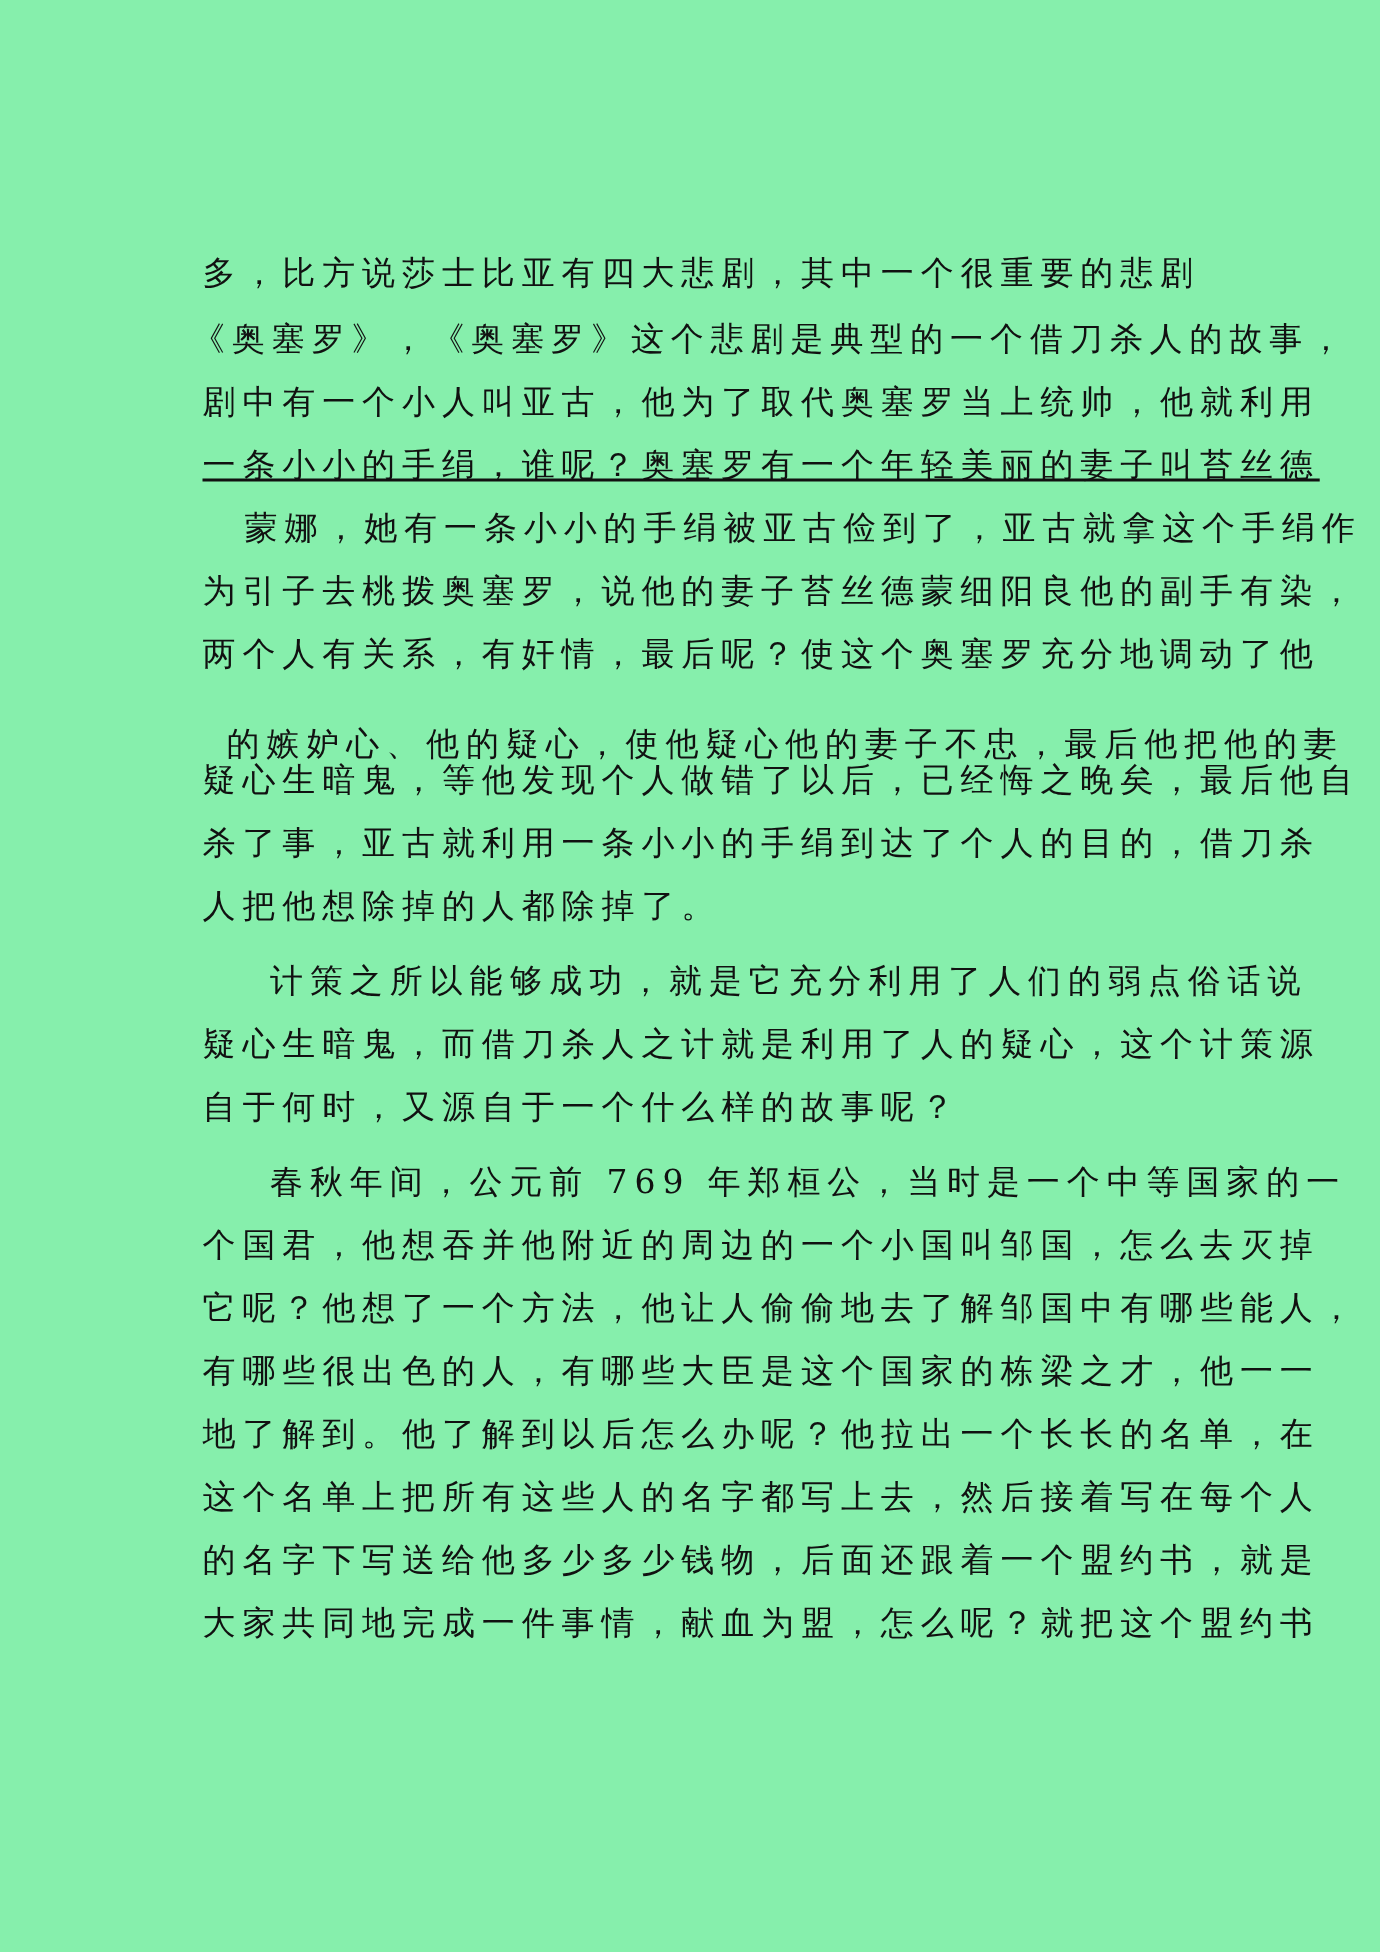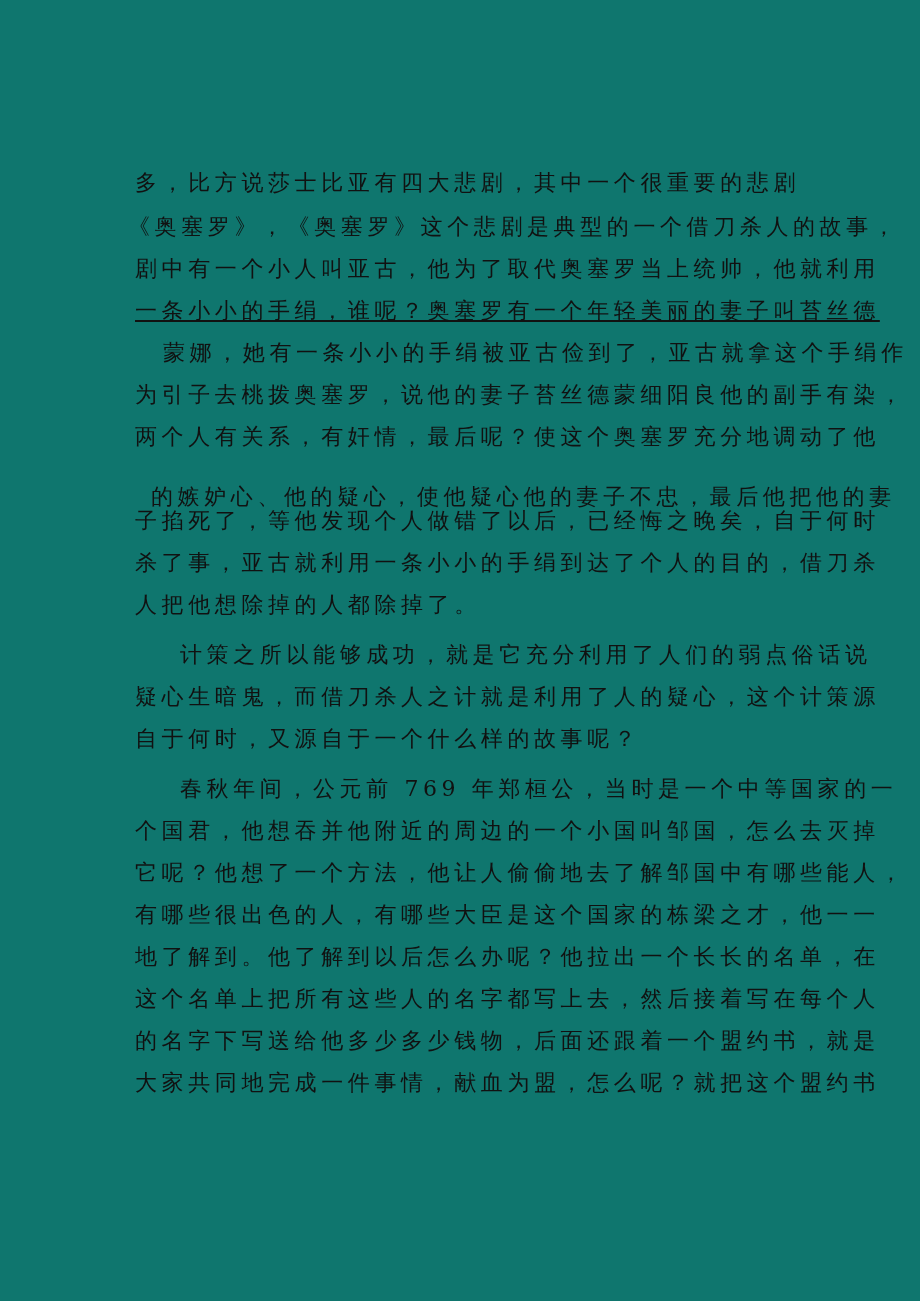--- a/index.html
+++ b/index.html
@@ -1,19 +1,19 @@
 <!DOCTYPE html>
 <html><head>
   <meta charset="utf-8">
   <style>
     html, body { margin: 0; padding: 0; background: #ffffff; }
     body { width: 920px; height: 1301px; position: relative; overflow: hidden; }
     .page {
       position: absolute; left: 0; top: 0; width: 920px; height: 1301px;
-      background: #0f766e;
+      background: #86efac;
     }
     .line {
       position: absolute; left: 135px;
       font-family: "DejaVu Serif", "Liberation Serif", serif;
       font-size: 22px; color: #111111;
       white-space: nowrap; letter-spacing: 4.6px;
       line-height: 28px;
     }
     .line.indent { left: 180px; }
   </style>
@@ -23,21 +23,21 @@
 <div class="page">
 
   <div class="line" style="top:169px;">多，比方说莎士比亚有四大悲剧，其中一个很重要的悲剧</div>
   <div class="line" style="top:213px; left:128px;">《奥塞罗》，《奥塞罗》这个悲剧是典型的一个借刀杀人的故事，</div>
   <div class="line" style="top:255px;">剧中有一个小人叫亚古，他为了取代奥塞罗当上统帅，他就利用</div>
   <div class="line" style="top:297px;text-decoration:underline;">一条小小的手绢，谁呢？奥塞罗有一个年轻美丽的妻子叫苔丝德</div>
   <div class="line" style="top:339px;margin-left:28px;">蒙娜，她有一条小小的手绢被亚古俭到了，亚古就拿这个手绢作</div>
   <div class="line" style="top:381px;">为引子去桃拨奥塞罗，说他的妻子苔丝德蒙细阳良他的副手有染，</div>
   <div class="line" style="top:423px;">两个人有关系，有奸情，最后呢？使这个奥塞罗充分地调动了他</div>
   <div class="line" style="top:483px;margin-left:16px;">的嫉妒心、他的疑心，使他疑心他的妻子不忠，最后他把他的妻</div>
-  <div class="line" style="top:507px;">子掐死了，等他发现个人做错了以后，已经悔之晚矣，自于何时</div>
+  <div class="line" style="top:507px;">疑心生暗鬼，等他发现个人做错了以后，已经悔之晚矣，最后他自</div>
   <div class="line" style="top:549px;">杀了事，亚古就利用一条小小的手绢到达了个人的目的，借刀杀</div>
   <div class="line" style="top:591px;">人把他想除掉的人都除掉了。</div>
 
   <div class="line indent" style="top:641px;">计策之所以能够成功，就是它充分利用了人们的弱点俗话说</div>
   <div class="line" style="top:683px;">疑心生暗鬼，而借刀杀人之计就是利用了人的疑心，这个计策源</div>
   <div class="line" style="top:725px;">自于何时，又源自于一个什么样的故事呢？</div>
 
   <div class="line indent" style="top:775px;">春秋年间，公元前 769 年郑桓公，当时是一个中等国家的一</div>
   <div class="line" style="top:817px;text-align:right;">个国君，他想吞并他附近的周边的一个小国叫邹国，怎么去灭掉</div>
   <div class="line" style="top:859px;">它呢？他想了一个方法，他让人偷偷地去了解邹国中有哪些能人，</div>

